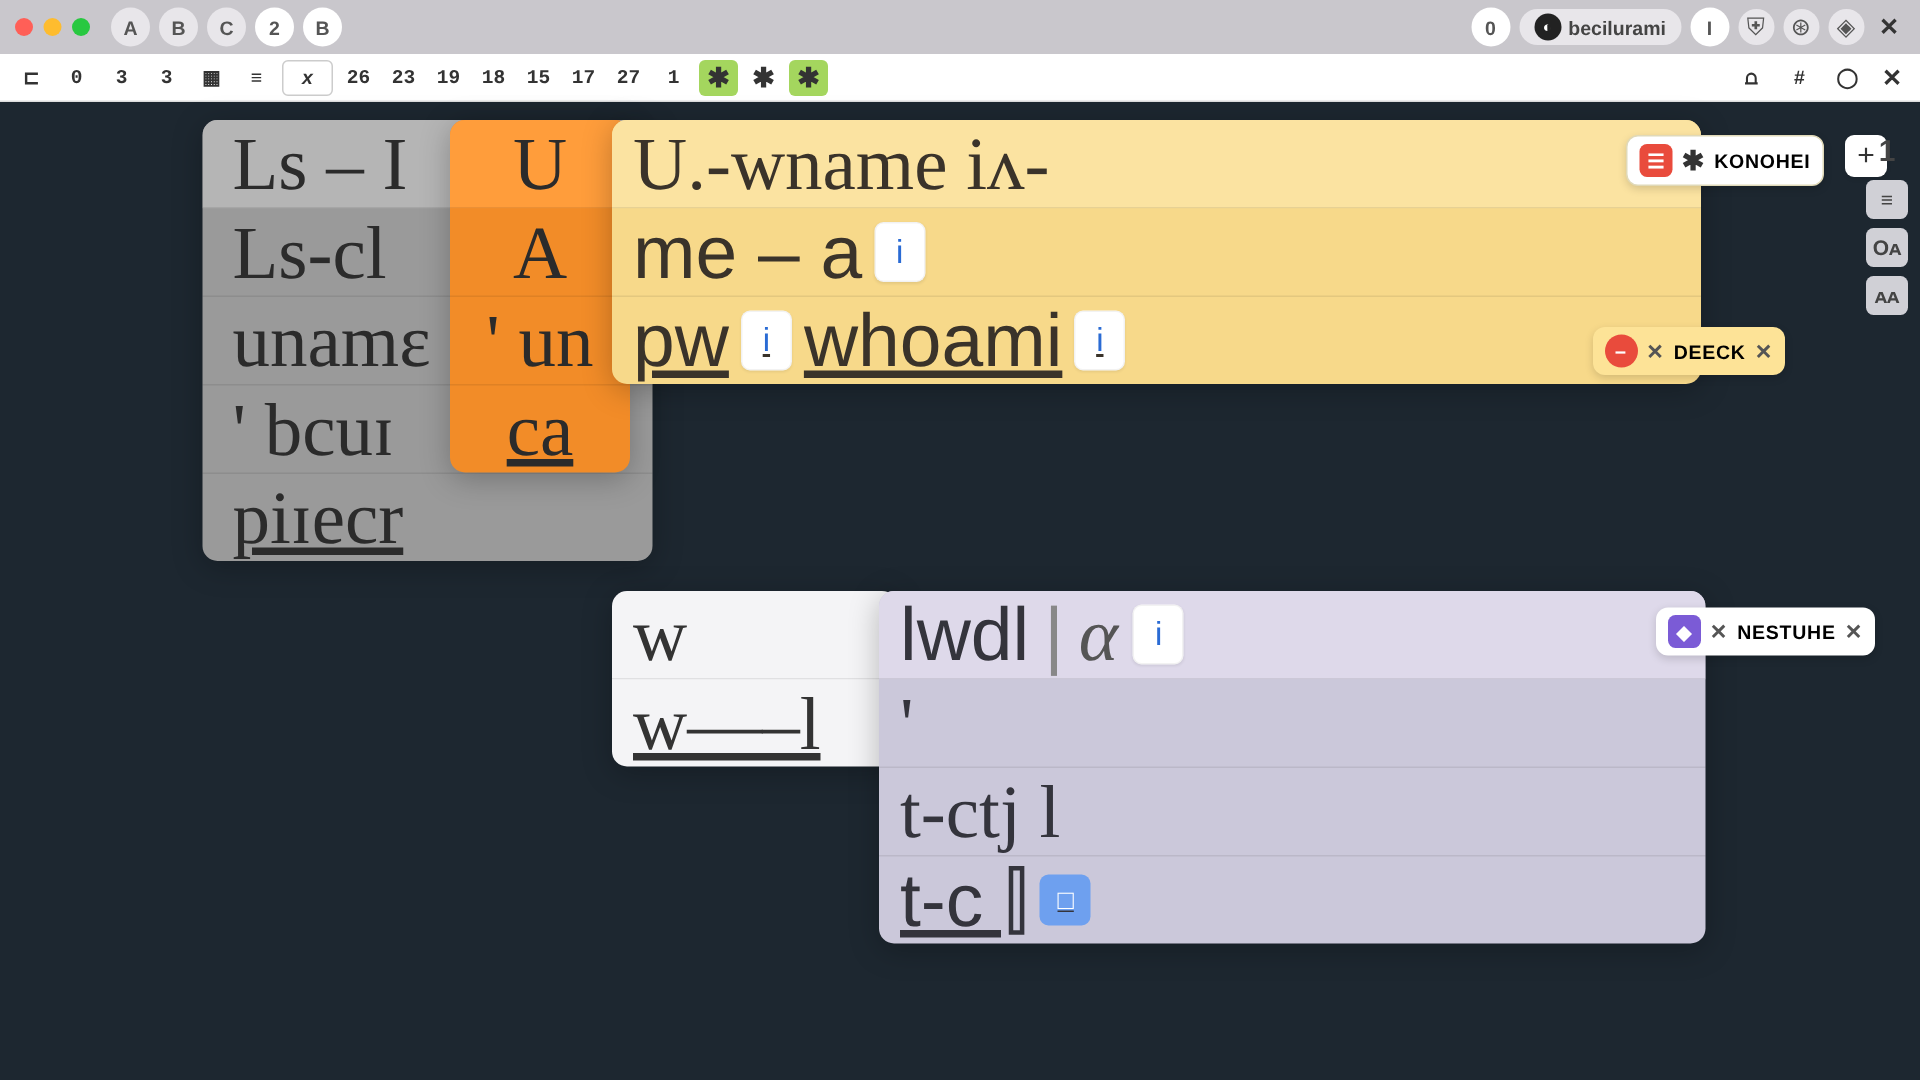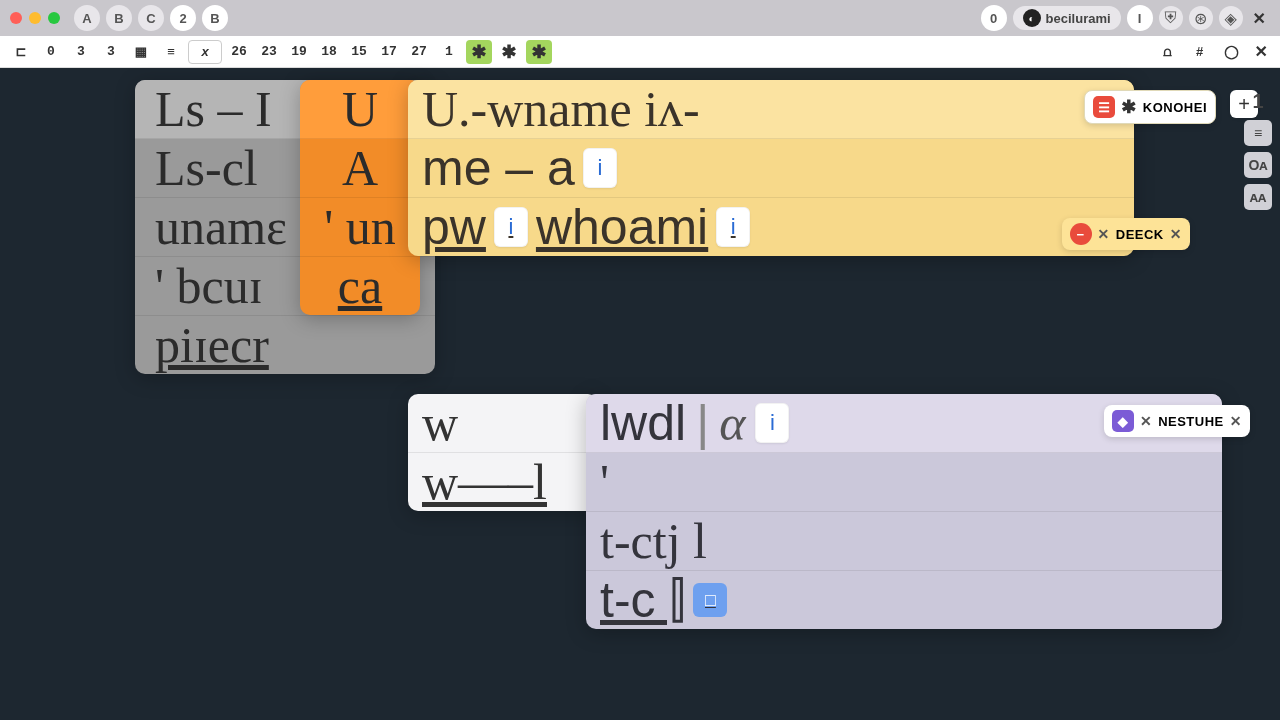--- a/index.html
+++ b/index.html
@@ -42,21 +42,21 @@
 #panel-orange .row { color: #2b2b2b; text-align: center; justify-content: center; }
 #panel-orange .row:first-child { background: #ff9d3b; }
 
 #panel-yellow { left: 408px; top: 12px; width: 726px; background: #f7d98a; }
 #panel-yellow .row { color: #3a332a; }
 #panel-yellow .row:first-child { background: #fbe3a1; }
 
 #panel-white { left: 408px; top: 326px; width: 190px; background: #f4f4f6; }
 #panel-white .row { color: #333; }
 
-#panel-lavender { left: 586px; top: 326px; width: 636px; background: #cbc8da; }
+#panel-lavender { left: 586px; top: 326px; width: 551px; background: #cbc8da; }
 #panel-lavender .row { color: #34343c; }
 #panel-lavender .row.head { background: #ded9ea; }
 #panel-lavender .row.search { display: flex; align-items: center; gap: 10px; }
 
 .info-chip { display: inline-flex; width: 34px; height: 40px; background: #fff; border-radius: 6px; align-items: center; justify-content: center; font-family: sans-serif; font-size: 22px; color: #2a6bd4; box-shadow: inset 0 0 0 1px rgba(0,0,0,0.05), 0 1px 2px rgba(0,0,0,0.08); vertical-align: middle;}
 .square-chip { display: inline-flex; width: 34px; height: 34px; background: #6ea0ef; border-radius: 6px; align-items: center; justify-content: center; color: #fff; font-size: 18px;}
 .alpha-chip { font-style: italic; font-family: Georgia, serif; color: #555; }
 
 .tag { position: absolute; display: flex; align-items: center; gap: 6px; padding: 5px 8px; border-radius: 8px; font-size: 13px; font-weight: 700; letter-spacing: 0.5px; box-shadow: 0 2px 6px rgba(0,0,0,0.15); }
 .tag .logo { width: 22px; height: 22px; border-radius: 5px; display: flex; align-items: center; justify-content: center; color: #fff; font-size: 13px;}

